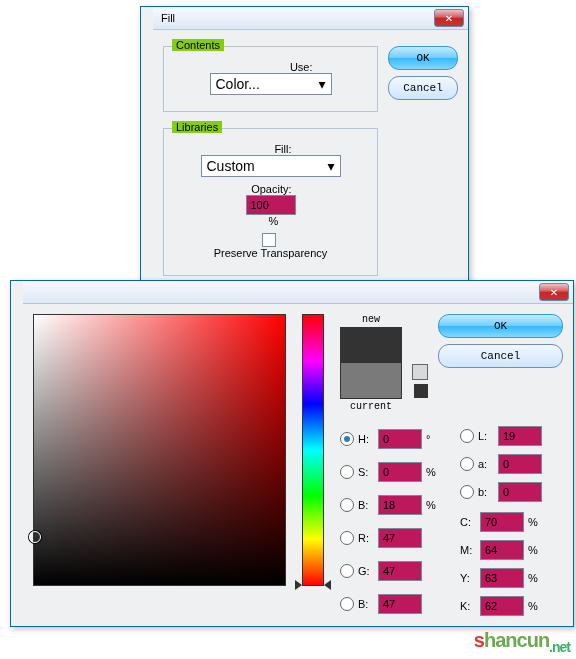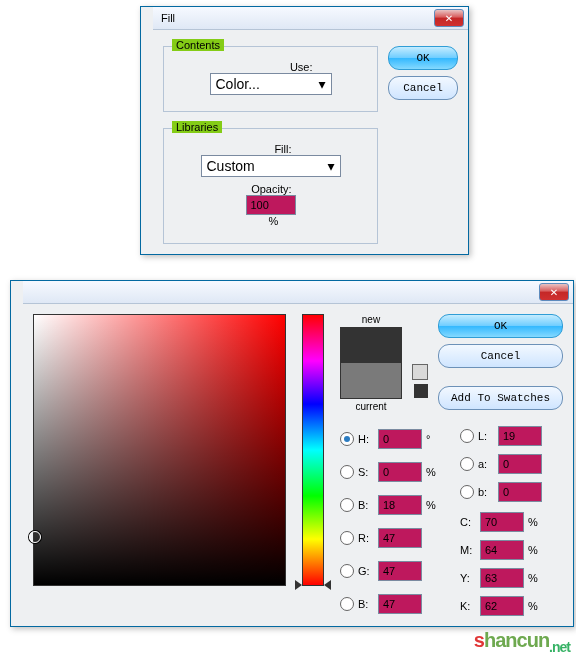--- a/index.html
+++ b/index.html
@@ -173,21 +173,21 @@
   }
   .hue-pointer-right {
     right: -8px;
     border-right: 7px solid #333;
   }
   .preview-col {
     display: flex; flex-direction: column;
     align-items: center;
     gap: 2px;
   }
-  .preview-label { font-size: 10px; }
+  .preview-label { font-size: 10px; font-family: Liberation Mono, monospace; }
   .preview-box {
     width: 60px; height: 70px;
     border: 1px solid #333;
     display: flex; flex-direction: column;
   }
   .preview-new { flex:1; background: #333333; }
   .preview-cur { flex:1; background: #7a7a7a; }
   .cube-icon {
     width: 14px; height: 14px;
     background: #d9d9d9;
@@ -274,20 +274,24 @@
           <div class="combo" style="width:128px;">
             <span>Custom</span>
             <span>▾</span>
           </div>
         </div>
         <div class="row">
           <span class="label" style="width:48px;">Opacity:</span>
           <input class="textin" style="width: 40px;" value="100">
           <span style="margin-left:6px;">%</span>
         </div>
+        <div class="row">
+          <span class="checkbox"></span>
+          <span>Preserve Transparency</span>
+        </div>
       </div>
     </div>
     <div class="btn-stack" style="width:70px; margin-top:6px;">
       <div class="btn primary">OK</div>
       <div class="btn">Cancel</div>
     </div>
   </div>
 </div>
 
 <div class="dialog" style="left:10px; top:280px; width:550px;">
@@ -317,21 +321,20 @@
             <span class="preview-label">current</span>
           </div>
           <div style="display:flex; flex-direction:column; gap:4px; margin-top:48px;">
             <div class="cube-icon"></div>
             <div class="mini-swatch"></div>
           </div>
           <div class="right-col">
             <div class="btn primary">OK</div>
             <div class="btn">Cancel</div>
             <div style="height:6px;"></div>
-            <div class="btn">Add To Swatches</div>
           </div>
         </div>
 
         <div style="display:flex; gap:20px; margin-top:6px;">
 
           <div class="value-grid">
             <span class="radio checked"></span>
             <span class="vlabel">H:</span>
             <input class="textin" value="0" style="">
             <span class="unit">°</span>

